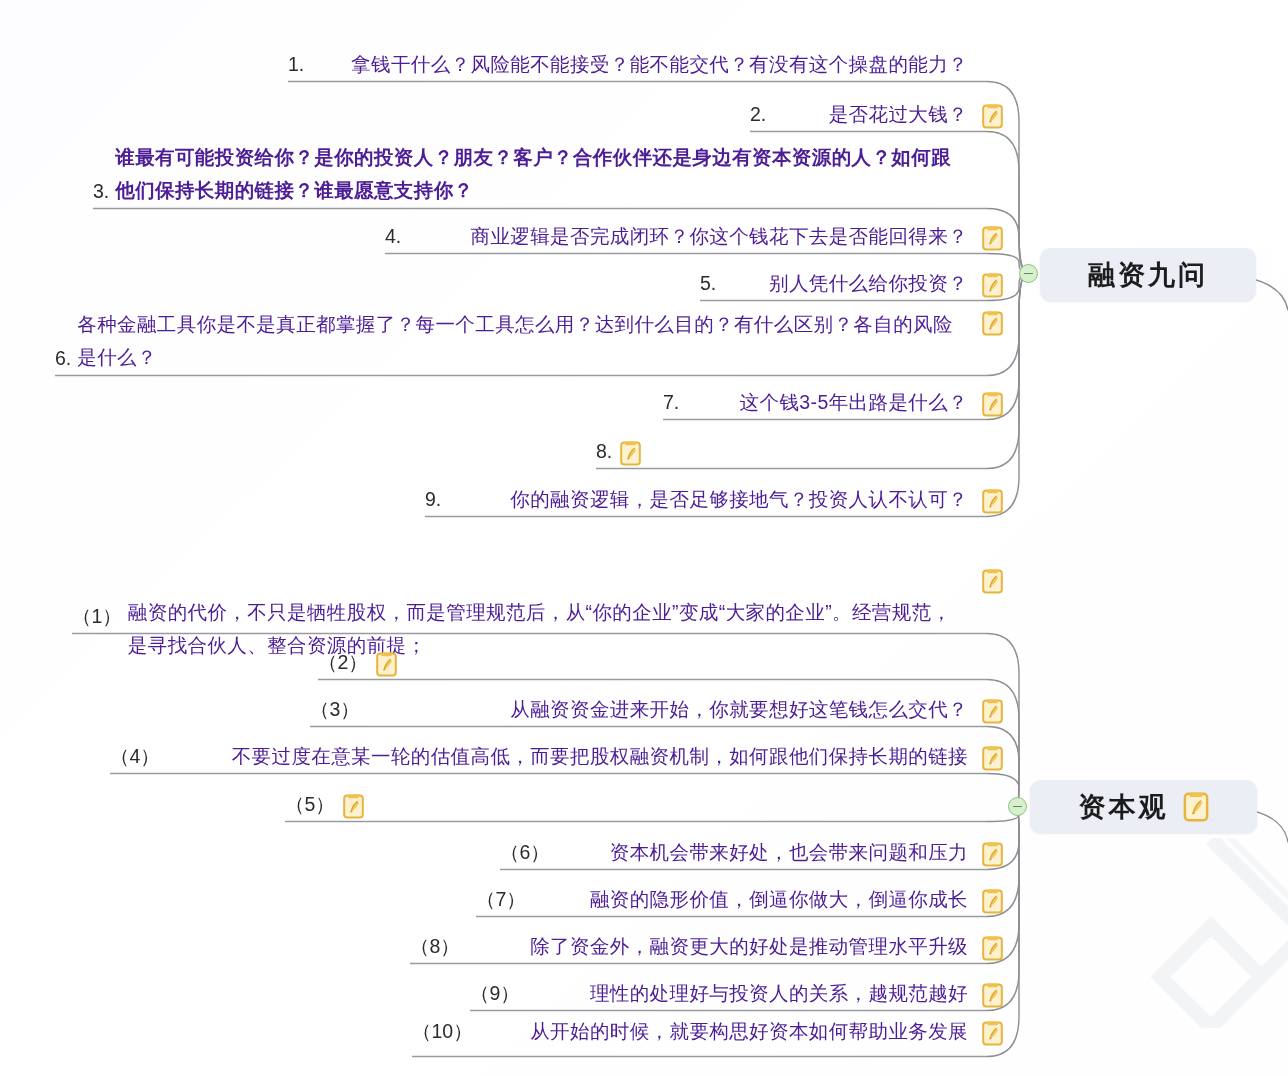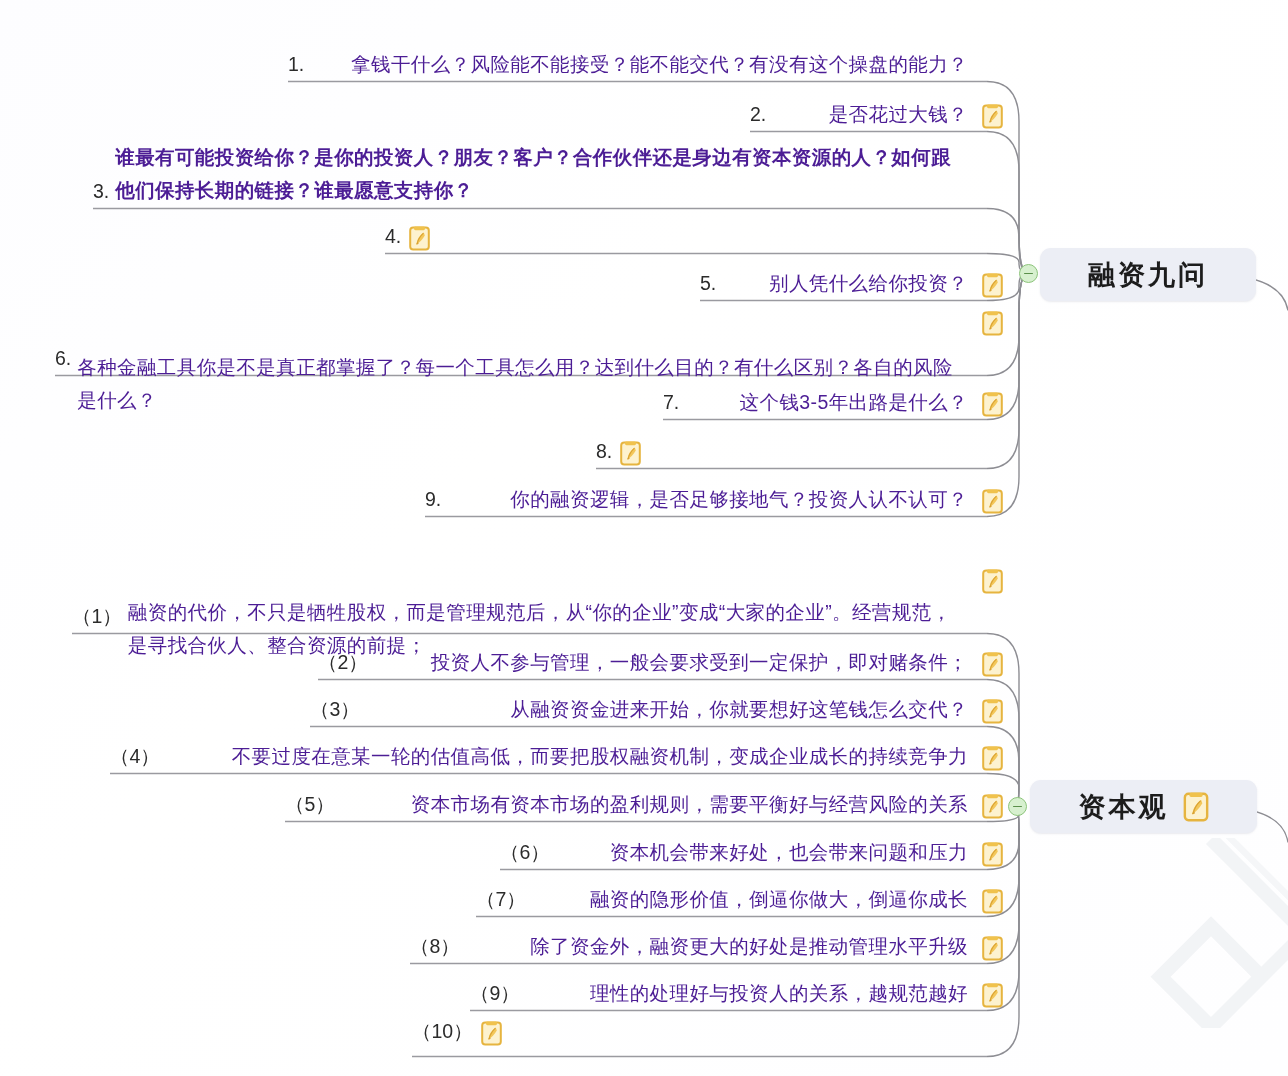--- a/index.html
+++ b/index.html
@@ -208,20 +208,21 @@
             <path d="M14.4 7.2 C11 10.4 9.2 13.6 8.2 17.4" stroke="#d9a233" stroke-width="1.1" fill="none"></path>
           </svg></span>
       </div>
       <div class="row" style="left: 93px; top: 138px; width: 912px; height: 72px;">
         <span class="row-num" style="align-self: flex-end;">3.</span>
         <span class="row-text left" style="align-self: flex-start; padding-top: 3px; font-weight: bold;">谁最有可能投资给你？是你的投资人？朋友？客户？合作伙伴还是身边有资本资源的人？如何跟他们保持长期的链接？谁最愿意支持你？</span>
         <span style="flex: 0 0 31px;"></span>
       </div>
       <div class="row" style="left: 385px; top: 210px; width: 620px; height: 45px;">
         <span class="row-num">4.</span>
+        <span class="row-text">商业逻辑是否完成闭环？你这个钱花下去是否能回得来？</span>
         <span class="note-icon"><svg viewBox="0 0 21 25" width="100%" height="100%">
             <rect x="1.2" y="1.5" width="18.6" height="22" rx="3" ry="3" fill="#fdf2cf" stroke="#e6b43f" stroke-width="2"></rect>
             <rect x="5" y="0.6" width="11" height="3.6" rx="1.4" fill="#f0c24d"></rect>
             <path d="M14.8 6.6 C10 10 8.2 13.5 7.4 18.2 C10.6 16.4 13.6 13.2 15.8 9.4 Z" fill="#f3c75a"></path>
             <path d="M7.4 18.2 L9.4 17.1" stroke="#d9a233" stroke-width="1.3" fill="none"></path>
             <path d="M14.4 7.2 C11 10.4 9.2 13.6 8.2 17.4" stroke="#d9a233" stroke-width="1.1" fill="none"></path>
           </svg></span>
       </div>
       <div class="row" style="left: 700px; top: 257px; width: 305px; height: 45px;">
         <span class="row-num">5.</span>
@@ -229,21 +230,21 @@
         <span class="note-icon"><svg viewBox="0 0 21 25" width="100%" height="100%">
             <rect x="1.2" y="1.5" width="18.6" height="22" rx="3" ry="3" fill="#fdf2cf" stroke="#e6b43f" stroke-width="2"></rect>
             <rect x="5" y="0.6" width="11" height="3.6" rx="1.4" fill="#f0c24d"></rect>
             <path d="M14.8 6.6 C10 10 8.2 13.5 7.4 18.2 C10.6 16.4 13.6 13.2 15.8 9.4 Z" fill="#f3c75a"></path>
             <path d="M7.4 18.2 L9.4 17.1" stroke="#d9a233" stroke-width="1.3" fill="none"></path>
             <path d="M14.4 7.2 C11 10.4 9.2 13.6 8.2 17.4" stroke="#d9a233" stroke-width="1.1" fill="none"></path>
           </svg></span>
       </div>
       <div class="row" style="left: 55px; top: 305px; width: 950px; height: 72px;">
         <span class="row-num" style="align-self: flex-end;">6.</span>
-        <span class="row-text left" style="align-self: flex-start; padding-top: 3px; margin-top: 43px;">各种金融工具你是不是真正都掌握了？每一个工具怎么用？达到什么目的？有什么区别？各自的风险是什么？</span>
+        <span class="row-text left" style="align-self: flex-start; padding-top: 3px;">各种金融工具你是不是真正都掌握了？每一个工具怎么用？达到什么目的？有什么区别？各自的风险是什么？</span>
         <span class="note-icon" style="align-self: flex-start; margin-top: 6px;"><svg viewBox="0 0 21 25" width="100%" height="100%">
             <rect x="1.2" y="1.5" width="18.6" height="22" rx="3" ry="3" fill="#fdf2cf" stroke="#e6b43f" stroke-width="2"></rect>
             <rect x="5" y="0.6" width="11" height="3.6" rx="1.4" fill="#f0c24d"></rect>
             <path d="M14.8 6.6 C10 10 8.2 13.5 7.4 18.2 C10.6 16.4 13.6 13.2 15.8 9.4 Z" fill="#f3c75a"></path>
             <path d="M7.4 18.2 L9.4 17.1" stroke="#d9a233" stroke-width="1.3" fill="none"></path>
             <path d="M14.4 7.2 C11 10.4 9.2 13.6 8.2 17.4" stroke="#d9a233" stroke-width="1.1" fill="none"></path>
           </svg></span>
       </div>
       <div class="row" style="left: 663px; top: 376px; width: 342px; height: 45px;">
         <span class="row-num">7.</span>
@@ -286,21 +287,20 @@
         <span class="note-icon" style="align-self: flex-start; margin-top: 6px;"><svg viewBox="0 0 21 25" width="100%" height="100%">
             <rect x="1.2" y="1.5" width="18.6" height="22" rx="3" ry="3" fill="#fdf2cf" stroke="#e6b43f" stroke-width="2"></rect>
             <rect x="5" y="0.6" width="11" height="3.6" rx="1.4" fill="#f0c24d"></rect>
             <path d="M14.8 6.6 C10 10 8.2 13.5 7.4 18.2 C10.6 16.4 13.6 13.2 15.8 9.4 Z" fill="#f3c75a"></path>
             <path d="M7.4 18.2 L9.4 17.1" stroke="#d9a233" stroke-width="1.3" fill="none"></path>
             <path d="M14.4 7.2 C11 10.4 9.2 13.6 8.2 17.4" stroke="#d9a233" stroke-width="1.1" fill="none"></path>
           </svg></span>
       </div>
       <div class="row" style="left: 318px; top: 636px; width: 687px; height: 45px;">
         <span class="row-num">（2）</span>
-        <span class="row-text">投资人不参与管理，一般会要求受到一定保护，即对赌条件；</span>
         <span class="note-icon"><svg viewBox="0 0 21 25" width="100%" height="100%">
             <rect x="1.2" y="1.5" width="18.6" height="22" rx="3" ry="3" fill="#fdf2cf" stroke="#e6b43f" stroke-width="2"></rect>
             <rect x="5" y="0.6" width="11" height="3.6" rx="1.4" fill="#f0c24d"></rect>
             <path d="M14.8 6.6 C10 10 8.2 13.5 7.4 18.2 C10.6 16.4 13.6 13.2 15.8 9.4 Z" fill="#f3c75a"></path>
             <path d="M7.4 18.2 L9.4 17.1" stroke="#d9a233" stroke-width="1.3" fill="none"></path>
             <path d="M14.4 7.2 C11 10.4 9.2 13.6 8.2 17.4" stroke="#d9a233" stroke-width="1.1" fill="none"></path>
           </svg></span>
       </div>
       <div class="row" style="left: 310px; top: 683px; width: 695px; height: 45px;">
         <span class="row-num">（3）</span>
@@ -308,32 +308,31 @@
         <span class="note-icon"><svg viewBox="0 0 21 25" width="100%" height="100%">
             <rect x="1.2" y="1.5" width="18.6" height="22" rx="3" ry="3" fill="#fdf2cf" stroke="#e6b43f" stroke-width="2"></rect>
             <rect x="5" y="0.6" width="11" height="3.6" rx="1.4" fill="#f0c24d"></rect>
             <path d="M14.8 6.6 C10 10 8.2 13.5 7.4 18.2 C10.6 16.4 13.6 13.2 15.8 9.4 Z" fill="#f3c75a"></path>
             <path d="M7.4 18.2 L9.4 17.1" stroke="#d9a233" stroke-width="1.3" fill="none"></path>
             <path d="M14.4 7.2 C11 10.4 9.2 13.6 8.2 17.4" stroke="#d9a233" stroke-width="1.1" fill="none"></path>
           </svg></span>
       </div>
       <div class="row" style="left: 110px; top: 730px; width: 895px; height: 45px;">
         <span class="row-num">（4）</span>
-        <span class="row-text">不要过度在意某一轮的估值高低，而要把股权融资机制，变成企业成长的持续竞争力</span>
+        <span class="row-text">不要过度在意某一轮的估值高低，而要把股权融资机制，如何跟他们保持长期的链接</span>
         <span class="note-icon"><svg viewBox="0 0 21 25" width="100%" height="100%">
             <rect x="1.2" y="1.5" width="18.6" height="22" rx="3" ry="3" fill="#fdf2cf" stroke="#e6b43f" stroke-width="2"></rect>
             <rect x="5" y="0.6" width="11" height="3.6" rx="1.4" fill="#f0c24d"></rect>
             <path d="M14.8 6.6 C10 10 8.2 13.5 7.4 18.2 C10.6 16.4 13.6 13.2 15.8 9.4 Z" fill="#f3c75a"></path>
             <path d="M7.4 18.2 L9.4 17.1" stroke="#d9a233" stroke-width="1.3" fill="none"></path>
             <path d="M14.4 7.2 C11 10.4 9.2 13.6 8.2 17.4" stroke="#d9a233" stroke-width="1.1" fill="none"></path>
           </svg></span>
       </div>
       <div class="row" style="left: 285px; top: 778px; width: 720px; height: 45px;">
         <span class="row-num">（5）</span>
-        <span class="row-text">资本市场有资本市场的盈利规则，需要平衡好与经营风险的关系</span>
         <span class="note-icon"><svg viewBox="0 0 21 25" width="100%" height="100%">
             <rect x="1.2" y="1.5" width="18.6" height="22" rx="3" ry="3" fill="#fdf2cf" stroke="#e6b43f" stroke-width="2"></rect>
             <rect x="5" y="0.6" width="11" height="3.6" rx="1.4" fill="#f0c24d"></rect>
             <path d="M14.8 6.6 C10 10 8.2 13.5 7.4 18.2 C10.6 16.4 13.6 13.2 15.8 9.4 Z" fill="#f3c75a"></path>
             <path d="M7.4 18.2 L9.4 17.1" stroke="#d9a233" stroke-width="1.3" fill="none"></path>
             <path d="M14.4 7.2 C11 10.4 9.2 13.6 8.2 17.4" stroke="#d9a233" stroke-width="1.1" fill="none"></path>
           </svg></span>
       </div>
       <div class="row" style="left: 500px; top: 826px; width: 505px; height: 45px;">
         <span class="row-num">（6）</span>
@@ -374,20 +373,21 @@
         <span class="note-icon"><svg viewBox="0 0 21 25" width="100%" height="100%">
             <rect x="1.2" y="1.5" width="18.6" height="22" rx="3" ry="3" fill="#fdf2cf" stroke="#e6b43f" stroke-width="2"></rect>
             <rect x="5" y="0.6" width="11" height="3.6" rx="1.4" fill="#f0c24d"></rect>
             <path d="M14.8 6.6 C10 10 8.2 13.5 7.4 18.2 C10.6 16.4 13.6 13.2 15.8 9.4 Z" fill="#f3c75a"></path>
             <path d="M7.4 18.2 L9.4 17.1" stroke="#d9a233" stroke-width="1.3" fill="none"></path>
             <path d="M14.4 7.2 C11 10.4 9.2 13.6 8.2 17.4" stroke="#d9a233" stroke-width="1.1" fill="none"></path>
           </svg></span>
       </div>
       <div class="row" style="left: 412px; top: 1013px; width: 593px; height: 37px;">
         <span class="row-num">（10）</span>
+        <span class="row-text">从开始的时候，就要构思好资本如何帮助业务发展</span>
         <span class="note-icon"><svg viewBox="0 0 21 25" width="100%" height="100%">
             <rect x="1.2" y="1.5" width="18.6" height="22" rx="3" ry="3" fill="#fdf2cf" stroke="#e6b43f" stroke-width="2"></rect>
             <rect x="5" y="0.6" width="11" height="3.6" rx="1.4" fill="#f0c24d"></rect>
             <path d="M14.8 6.6 C10 10 8.2 13.5 7.4 18.2 C10.6 16.4 13.6 13.2 15.8 9.4 Z" fill="#f3c75a"></path>
             <path d="M7.4 18.2 L9.4 17.1" stroke="#d9a233" stroke-width="1.3" fill="none"></path>
             <path d="M14.4 7.2 C11 10.4 9.2 13.6 8.2 17.4" stroke="#d9a233" stroke-width="1.1" fill="none"></path>
           </svg></span>
       </div>
     </div>
 

